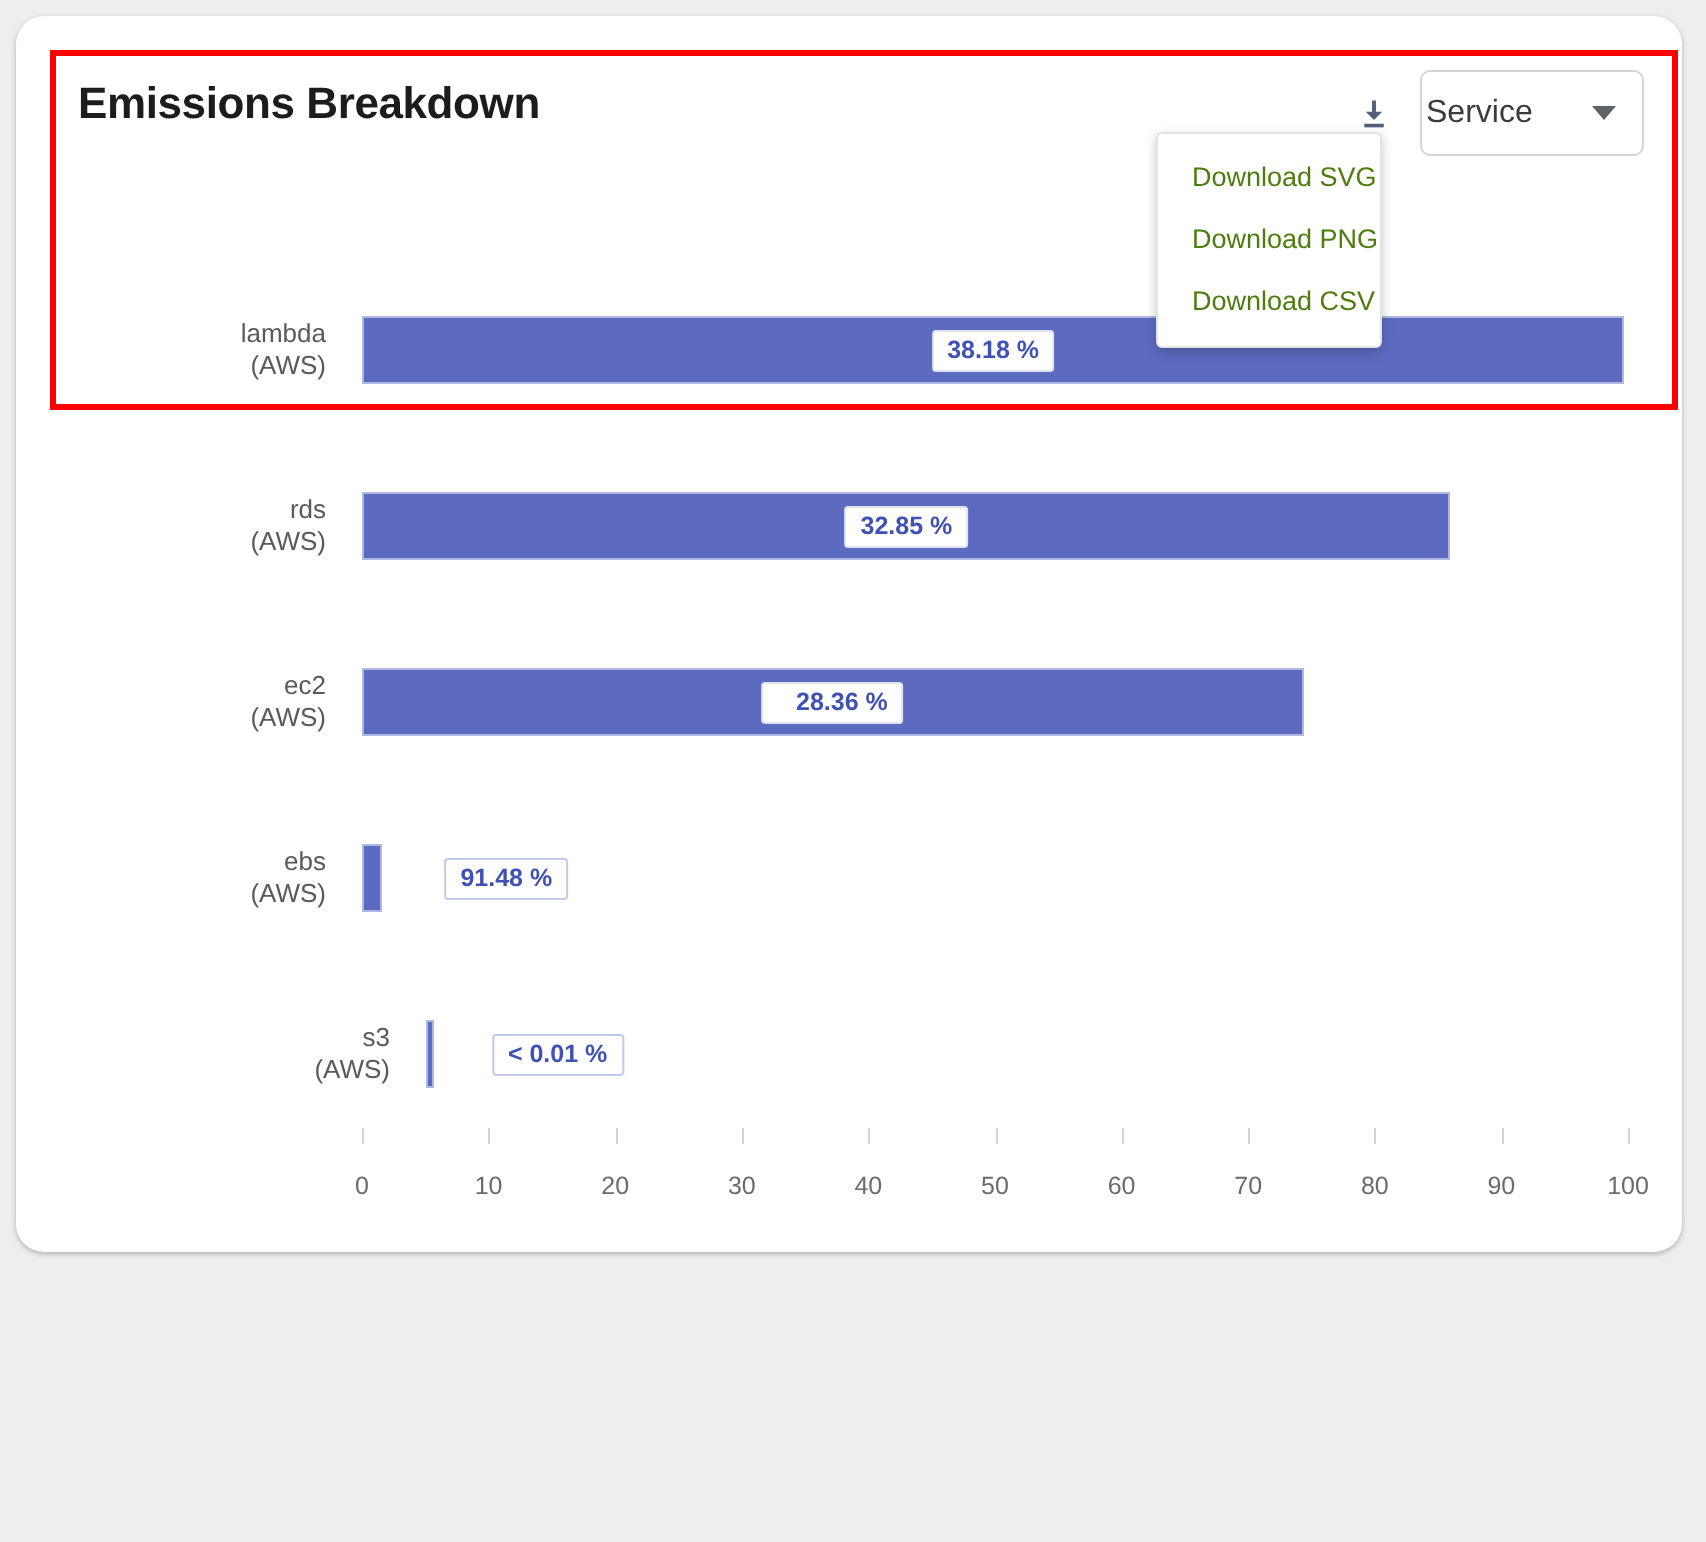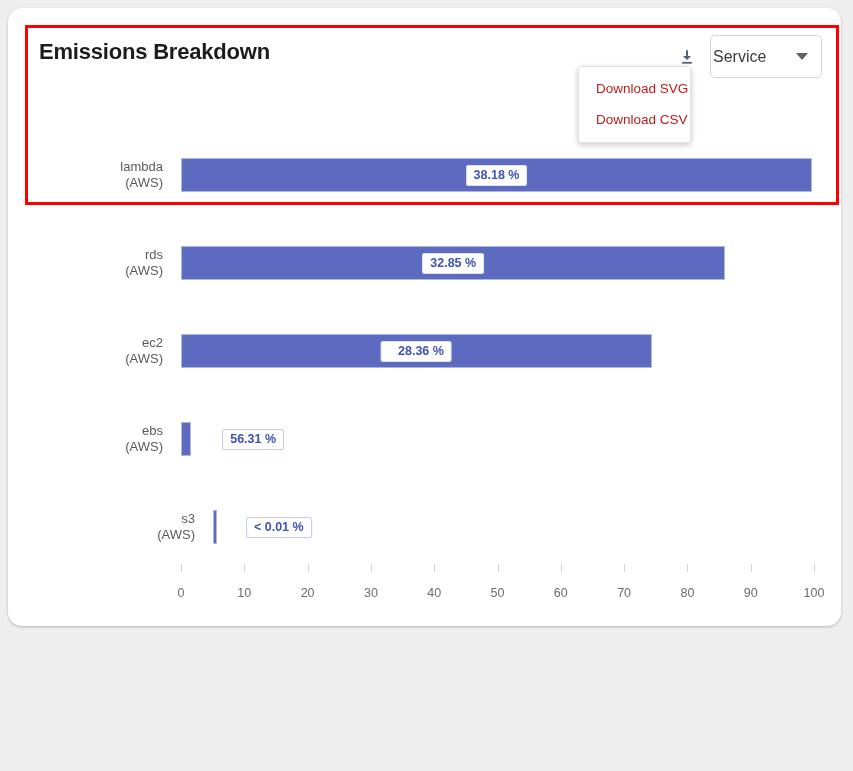--- a/index.html
+++ b/index.html
@@ -109,21 +109,21 @@
     background: #ffffff;
     border: 1px solid #e3e3e3;
     border-radius: 3px;
     box-shadow: 0 2px 6px rgba(0,0,0,0.22);
     padding: 6px 0 7px 0;
     box-sizing: border-box;
     z-index: 50;
   }
   .download-menu .menu-item {
     font-size: 13.5px;
-    color: #b91c1c;
+    color: #4d7c0f;
     padding: 8px 10px 8px 17px;
     white-space: nowrap;
     cursor: pointer;
   }
 
   
   .plot {
     position: absolute;
     left: 0;
     top: 0;
@@ -255,21 +255,21 @@
             <div class="vlabel inside" style="top: 7px; left: 445.19px; transform: translateX(-50%);">32.85 %</div>
           </div>
           <div class="row" style="top: 326px;">
             <div class="cat-label" style="top: 1px;"><span>ec2</span><span class="l2">(AWS)</span></div>
             <div class="bar" style="left: 173px; top: 0px; width: 470.952px; height: 34px; background: rgb(92, 107, 192);"></div>
             <div class="vlabel inside" style="top: 7px; left: 408.476px; transform: translateX(-50%); padding-left: 16px;">28.36 %</div>
           </div>
           <div class="row" style="top: 414px;">
             <div class="cat-label" style="top: 1px;"><span>ebs</span><span class="l2">(AWS)</span></div>
             <div class="bar" style="left: 173px; top: 0px; width: 10.128px; height: 34px; background: rgb(92, 107, 192);"></div>
-            <div class="vlabel" style="top: 7px; left: 245.128px; transform: translateX(-50%);">56.31 %</div>
+            <div class="vlabel" style="top: 7px; left: 245.128px; transform: translateX(-50%);">91.48 %</div>
           </div>
           <div class="row" style="top: 502px; margin-left: 32px;">
             <div class="cat-label" style="top: 1px;"><span>s3</span><span class="l2">(AWS)</span></div>
             <div class="bar" style="left: 173px; top: 0px; width: 3.798px; height: 34px; background: rgb(92, 107, 192);"></div>
             <div class="vlabel" style="top: 7px; left: 238.798px; transform: translateX(-50%);">&lt; 0.01 %</div>
           </div>
         </div>
       <div class="axis" id="axis" style="top:556px">
           <div class="tick" style="left: 173px;"></div>
           <div class="tick-label" style="left: 173px;">0</div>
@@ -292,19 +292,20 @@
           <div class="tick" style="left: 742.7px;"></div>
           <div class="tick-label" style="left: 742.7px;">90</div>
           <div class="tick" style="left: 806px;"></div>
           <div class="tick-label" style="left: 806px;">100</div>
         </div>
     </div>
 
 
     <div class="download-menu" id="download-menu">
         <div class="menu-item">Download SVG</div>
+        <div class="menu-item">Download PNG</div>
         <div class="menu-item">Download CSV</div>
       </div>
 
     <div class="highlight-box"></div>
   </div>
 
 </div>
 
 </body></html>

